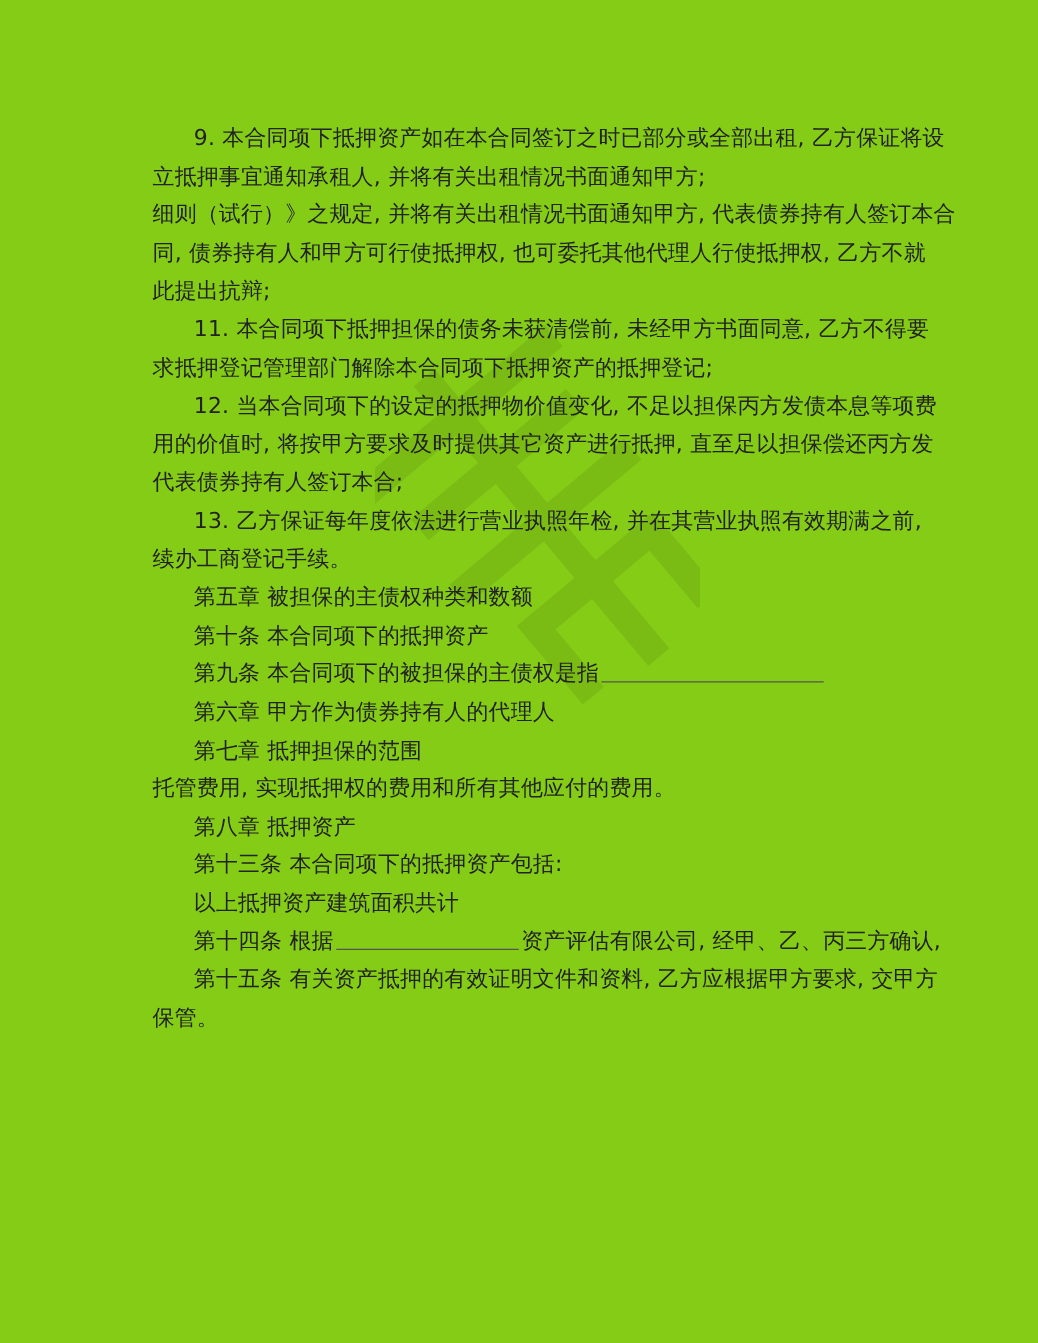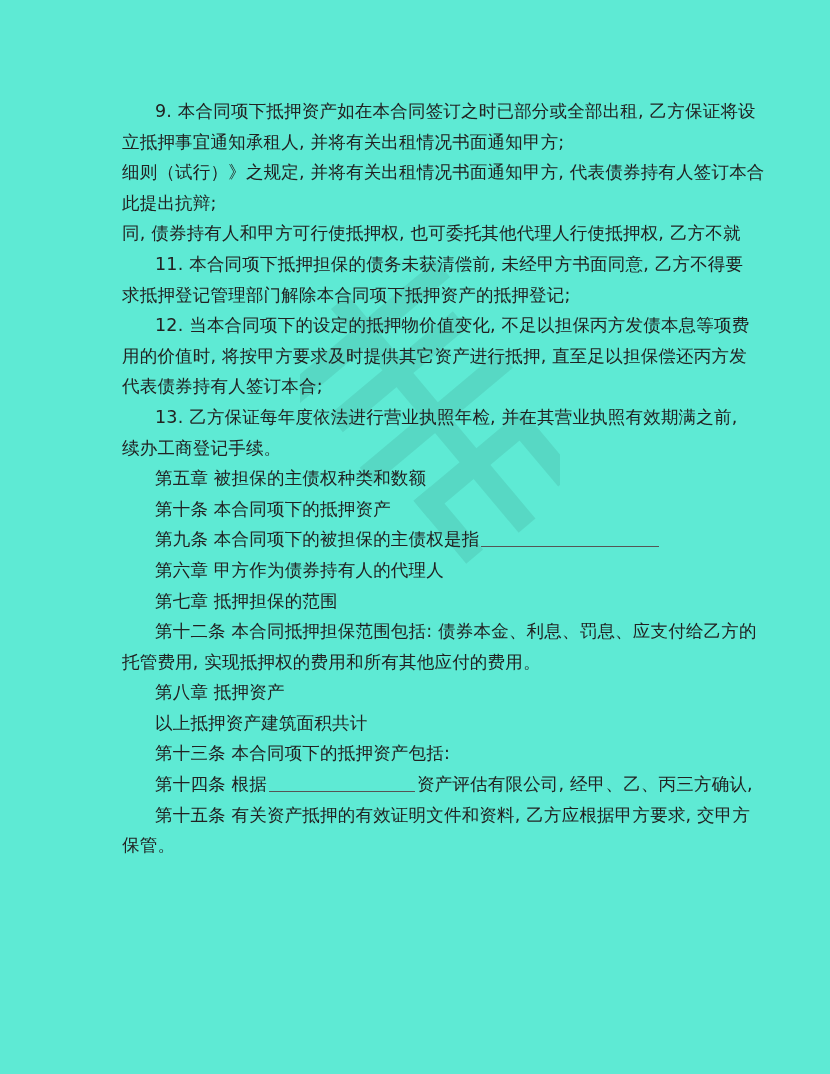--- a/index.html
+++ b/index.html
@@ -13,21 +13,21 @@
     position: relative;
     overflow: hidden;
     font-family: "DejaVu Sans", "Liberation Sans", sans-serif;
     color: #222222;
   }
   .page {
     position: absolute;
     left: 0; top: 0;
     width: 830px;
     height: 1074px;
-    background: #5eead4;
+    background: #84cc16;
   }
   .watermark {
     position: absolute;
     left: 300px;
     top: 250px;
     width: 260px;
     height: 320px;
     pointer-events: none;
     opacity: 0.07;
   }
@@ -75,22 +75,22 @@
       <path d="M70 230 L190 230 L190 290"></path>
       <path d="M70 230 L70 290"></path>
     </g>
   </svg>
 
   <div class="content">
     <div class="line indent">9. 本合同项下抵押资产如在本合同签订之时已部分或全部出租, 乙方保证将设</div>
     <div class="line last">立抵押事宜通知承租人, 并将有关出租情况书面通知甲方;</div>
 
     <div class="line">细则（试行）》之规定, 并将有关出租情况书面通知甲方, 代表债券持有人签订本合</div>
+    <div class="line">同, 债券持有人和甲方可行使抵押权, 也可委托其他代理人行使抵押权, 乙方不就</div>
     <div class="line last">此提出抗辩;</div>
-    <div class="line">同, 债券持有人和甲方可行使抵押权, 也可委托其他代理人行使抵押权, 乙方不就</div>
 
     <div class="line indent">11. 本合同项下抵押担保的债务未获清偿前, 未经甲方书面同意, 乙方不得要</div>
     <div class="line last">求抵押登记管理部门解除本合同项下抵押资产的抵押登记;</div>
 
     <div class="line indent">12. 当本合同项下的设定的抵押物价值变化, 不足以担保丙方发债本息等项费</div>
     <div class="line">用的价值时, 将按甲方要求及时提供其它资产进行抵押, 直至足以担保偿还丙方发</div>
     <div class="line last">代表债券持有人签订本合;</div>
 
     <div class="line indent">13. 乙方保证每年度依法进行营业执照年检, 并在其营业执照有效期满之前,</div>
     <div class="line last">续办工商登记手续。</div>
@@ -99,27 +99,26 @@
 
     <div class="line indent last">第十条  本合同项下的抵押资产</div>
 
     <div class="line indent last"><span>第九条  本合同项下的被担保的主债权是指</span><span class="blank b1"></span></div>
 
     <div class="line indent last">第六章  甲方作为债券持有人的代理人</div>
 
 
     <div class="line indent last">第七章  抵押担保的范围</div>
 
-    <div class="line indent">第十二条  本合同抵押担保范围包括: 债券本金、利息、罚息、应支付给乙方的</div>
     <div class="line last">托管费用, 实现抵押权的费用和所有其他应付的费用。</div>
 
     <div class="line indent last">第八章  抵押资产</div>
 
+    <div class="line indent last">第十三条  本合同项下的抵押资产包括:</div>
+
     <div class="line indent last">以上抵押资产建筑面积共计</div>
-
-    <div class="line indent last">第十三条  本合同项下的抵押资产包括:</div>
 
     <div class="line indent last"><span>第十四条  根据</span><span class="blank b2"></span><span>资产评估有限公司, 经甲、乙、丙三方确认,</span></div>
 
     <div class="line indent">第十五条  有关资产抵押的有效证明文件和资料, 乙方应根据甲方要求, 交甲方</div>
     <div class="line last">保管。</div>
   </div>
 </div>
 
 </body></html>

